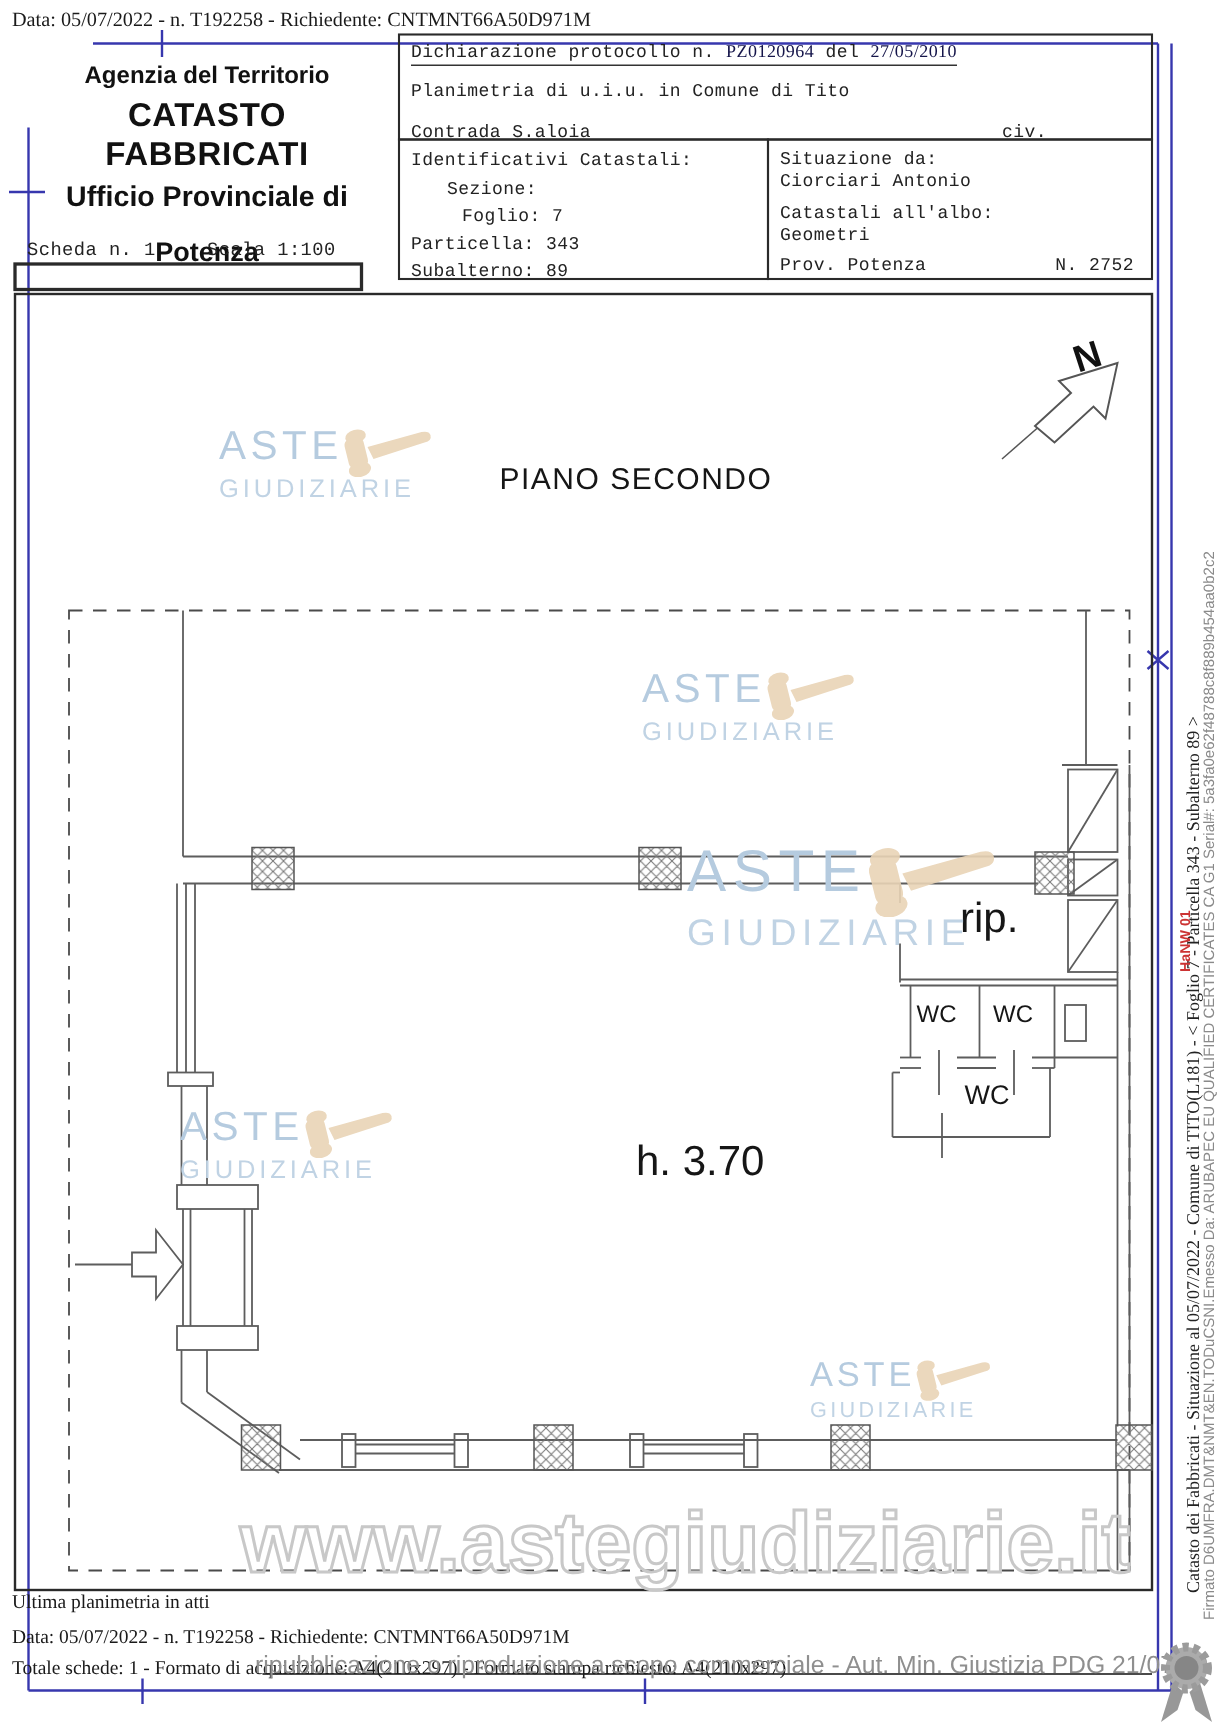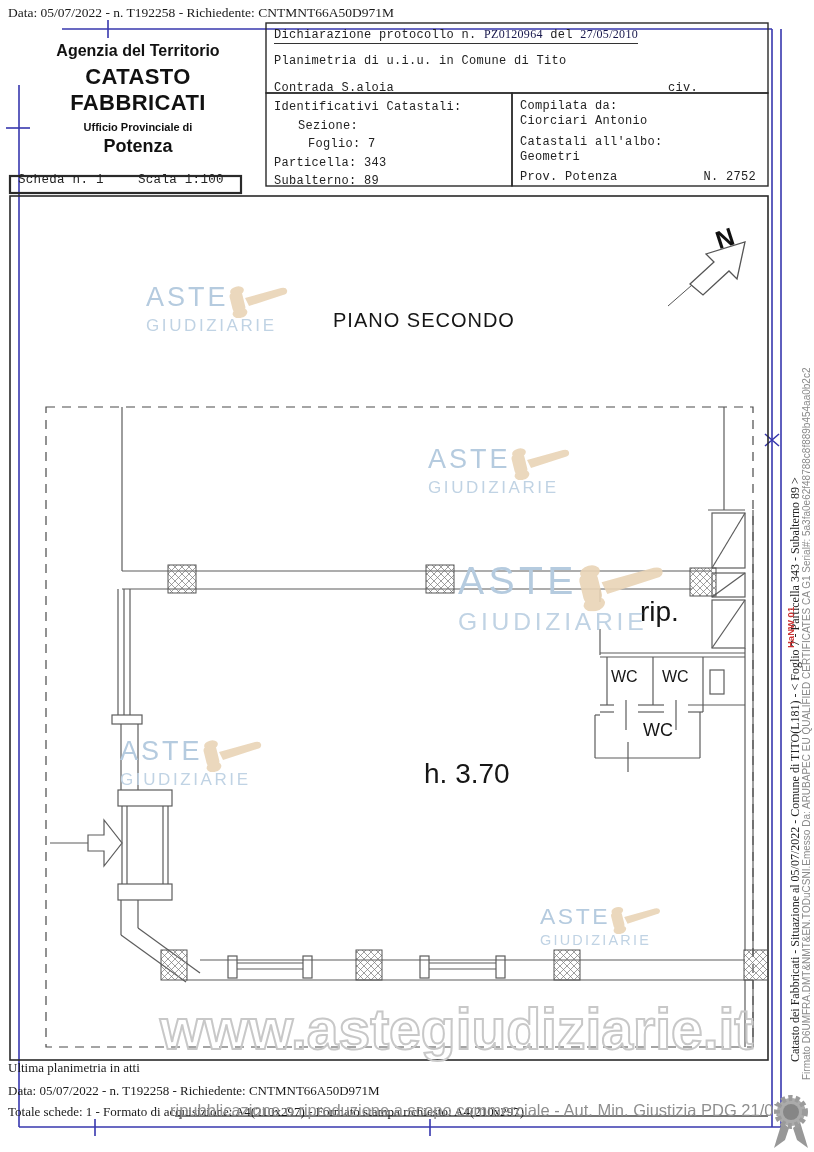--- a/index.html
+++ b/index.html
@@ -8,29 +8,29 @@
   .abs{position:absolute;}
   svg.lines{position:absolute;left:0;top:0;}
   
   .mono{font-family:"Liberation Mono",monospace;font-size:12px;letter-spacing:.3px;color:#222;white-space:nowrap;}
   .serifT{font-family:"Liberation Serif",serif;font-size:12px;color:#15154a;}
   .underlined{display:inline-block;border-bottom:1.2px solid #333;padding-bottom:1px;}
   
   .office{left:30px;top:42px;width:216px;text-align:center;font-weight:bold;color:#111;}
   .office .l1{font-size:16px;margin-bottom:4px;}
   .office .l2{font-size:22px;letter-spacing:.4px;margin-bottom:5px;}
-  .office .l3{font-size:11px;margin-bottom:3px;}
+  .office .l3{font-size:19px;margin-bottom:15px;}
   .office .l4{font-size:18px;}
   
   .decl{left:274px;top:27px;width:488px;}
   .decl .ln{height:22px;position:relative;}
   .ident{left:274px;top:98px;line-height:18.6px;}
   .comp{left:520px;top:99px;width:242px;line-height:14.5px;}
   .provrow{display:flex;justify-content:space-between;padding-right:6px;}
-  .sheetbar{left:10px;top:172px;width:231px;height:17px;}
+  .sheetbar{left:10px;top:159px;width:231px;height:17px;}
   
   .planlbl{color:#161616;font-family:"Liberation Sans",sans-serif;white-space:nowrap;}
   
   .wm{position:absolute;line-height:1;pointer-events:none;}
   .wm .row{display:flex;align-items:flex-start;}
   .aste{font-size:27px;color:#b5cbdf;letter-spacing:3px;}
   .giud{font-size:17px;color:#c0d3e4;letter-spacing:2.6px;margin-top:-1px;}
   .wm.big{transform:scale(1.45);transform-origin:0 0;}
   .wm.small{transform:scale(.85);transform-origin:0 0;}
   .wmurl{left:160px;top:996px;font-size:57px;font-weight:bold;color:transparent;
@@ -204,21 +204,21 @@
 
   <div class="abs ident mono">
     <div>Identificativi Catastali:</div>
     <div style="padding-left:24px;">Sezione:</div>
     <div style="padding-left:34px;">Foglio: 7</div>
     <div>Particella: 343</div>
     <div>Subalterno: 89</div>
   </div>
 
   <div class="abs comp mono">
-    <div>Compilata da:</div>
+    <div>Situazione da:</div>
     <div>Ciorciari Antonio</div>
     <div style="margin-top:7px;">Catastali all'albo:</div>
     <div>Geometri</div>
     <div class="provrow" style="margin-top:6px;">
       <span>Prov. Potenza</span>
       <span>N. 2752</span>
     </div>
   </div>
 
   <div class="abs sheetbar mono" style="font-size:12.5px;">

